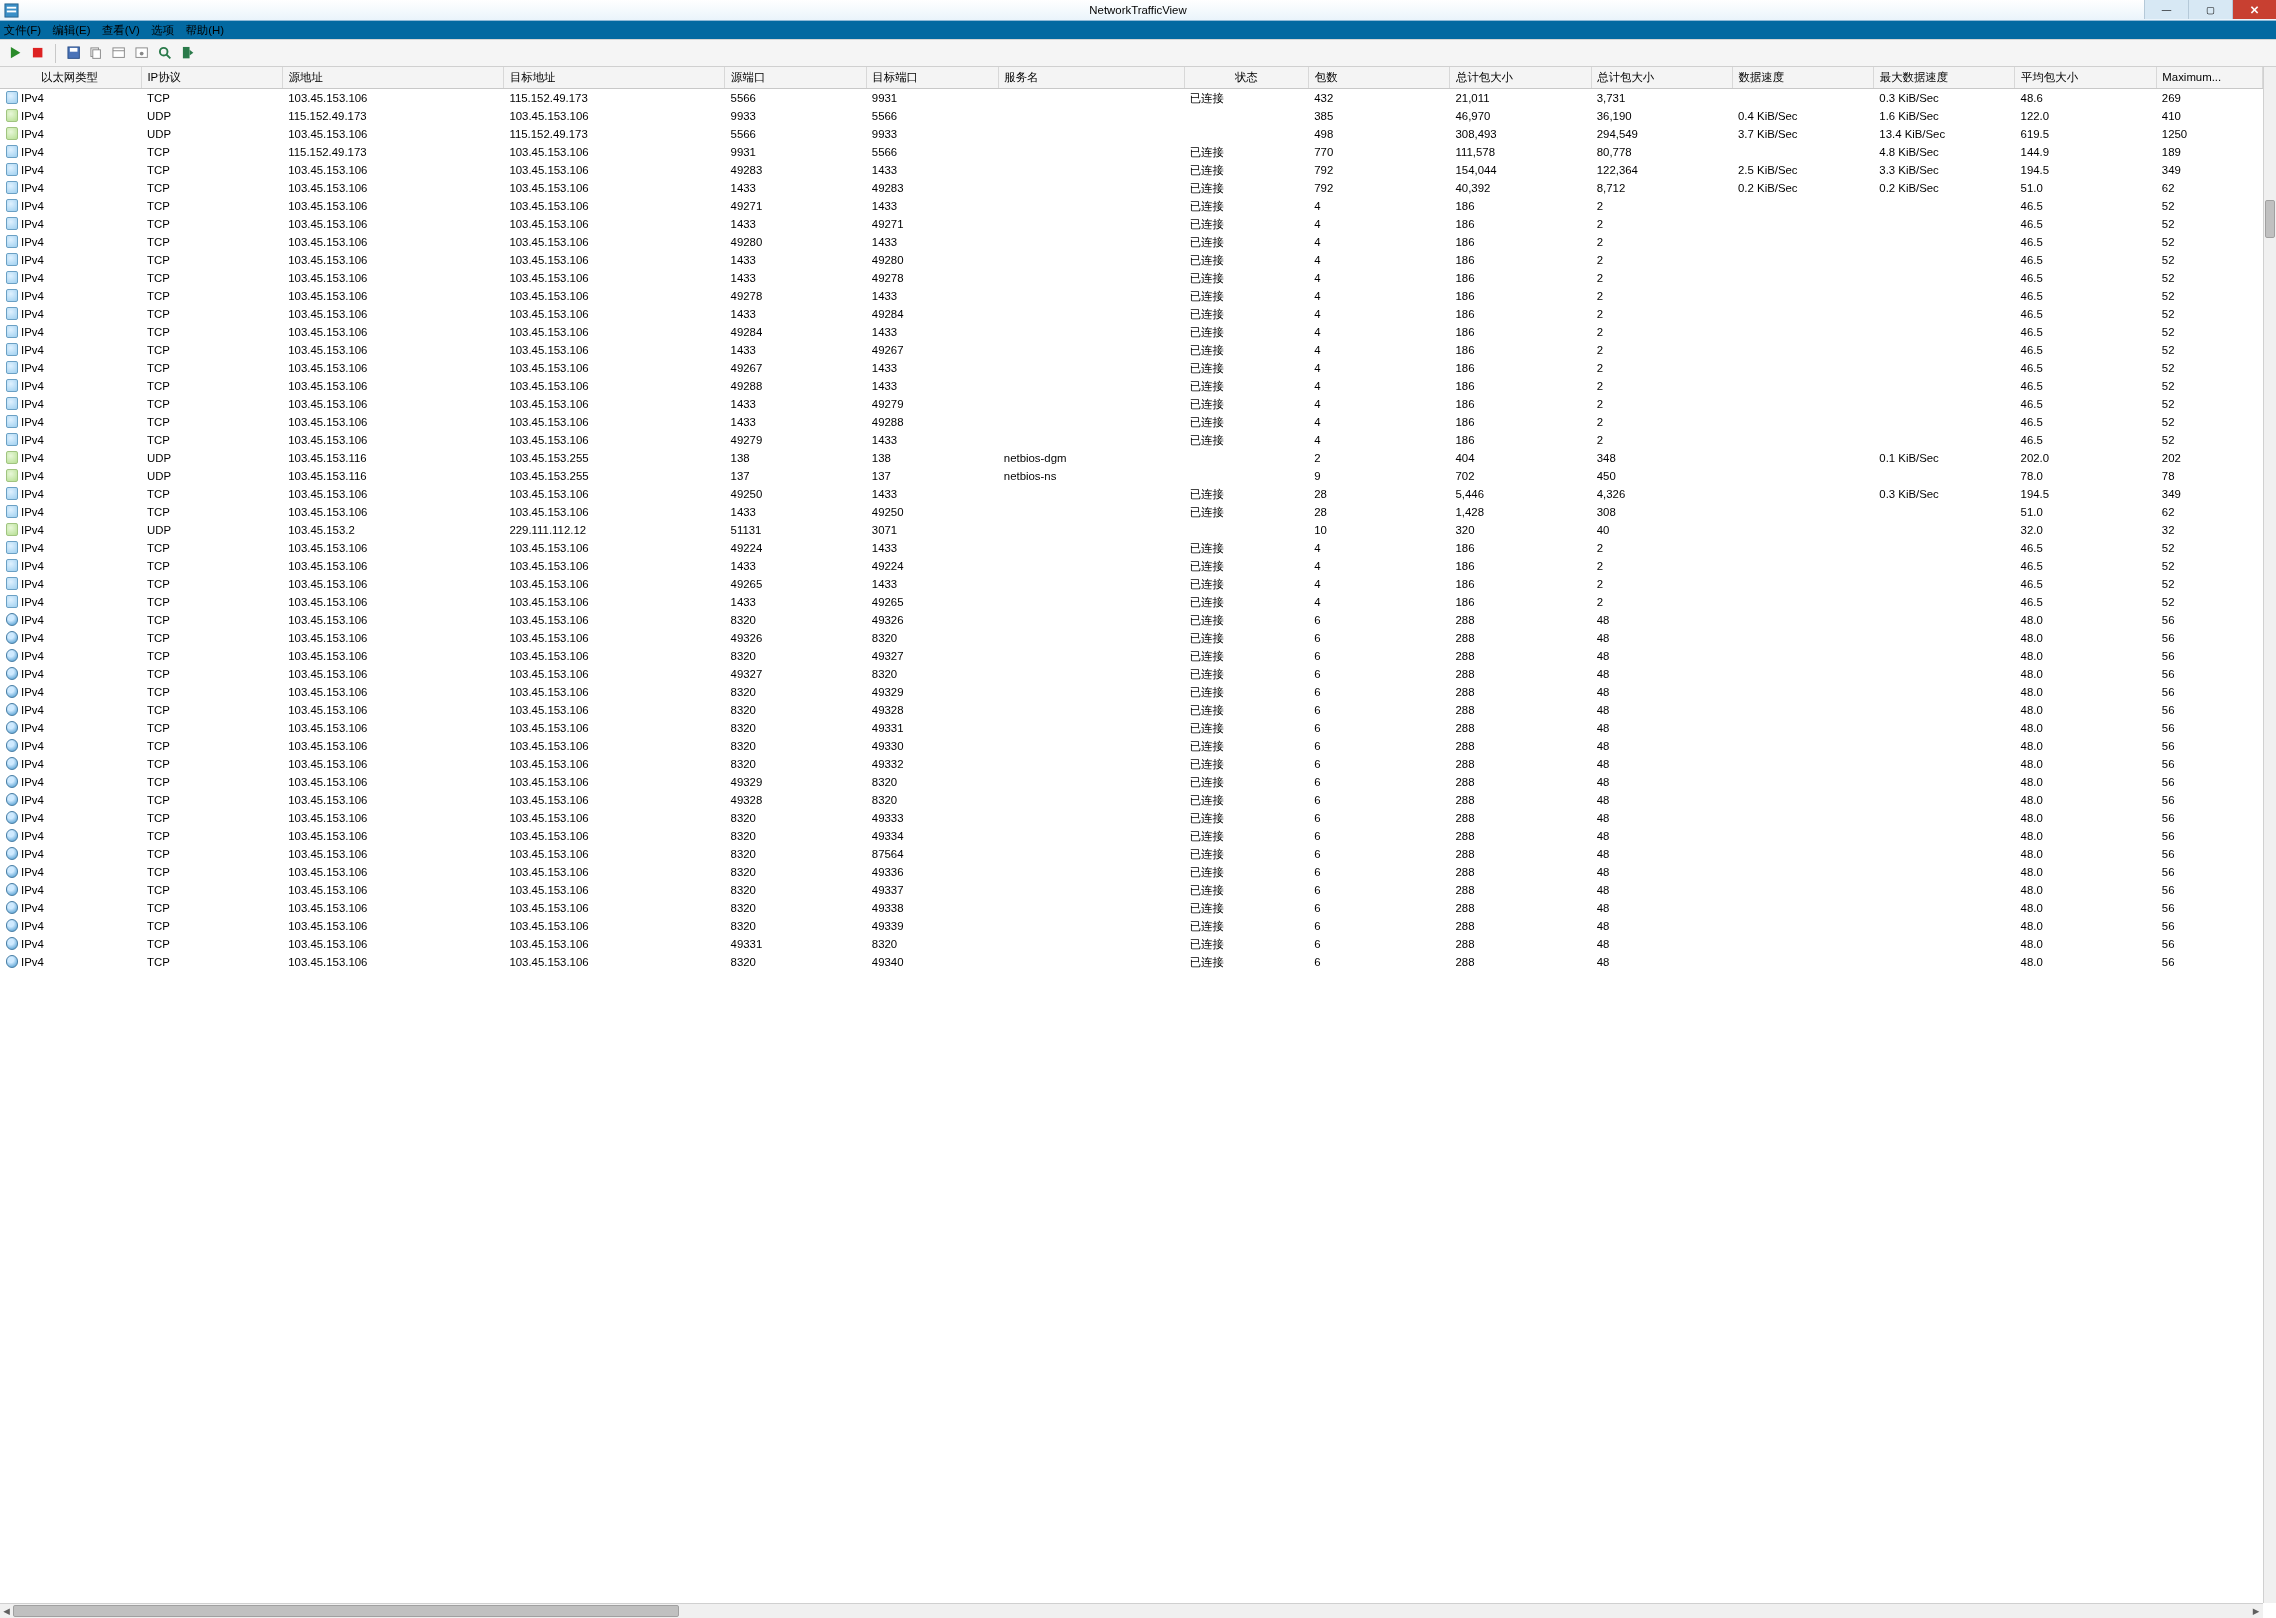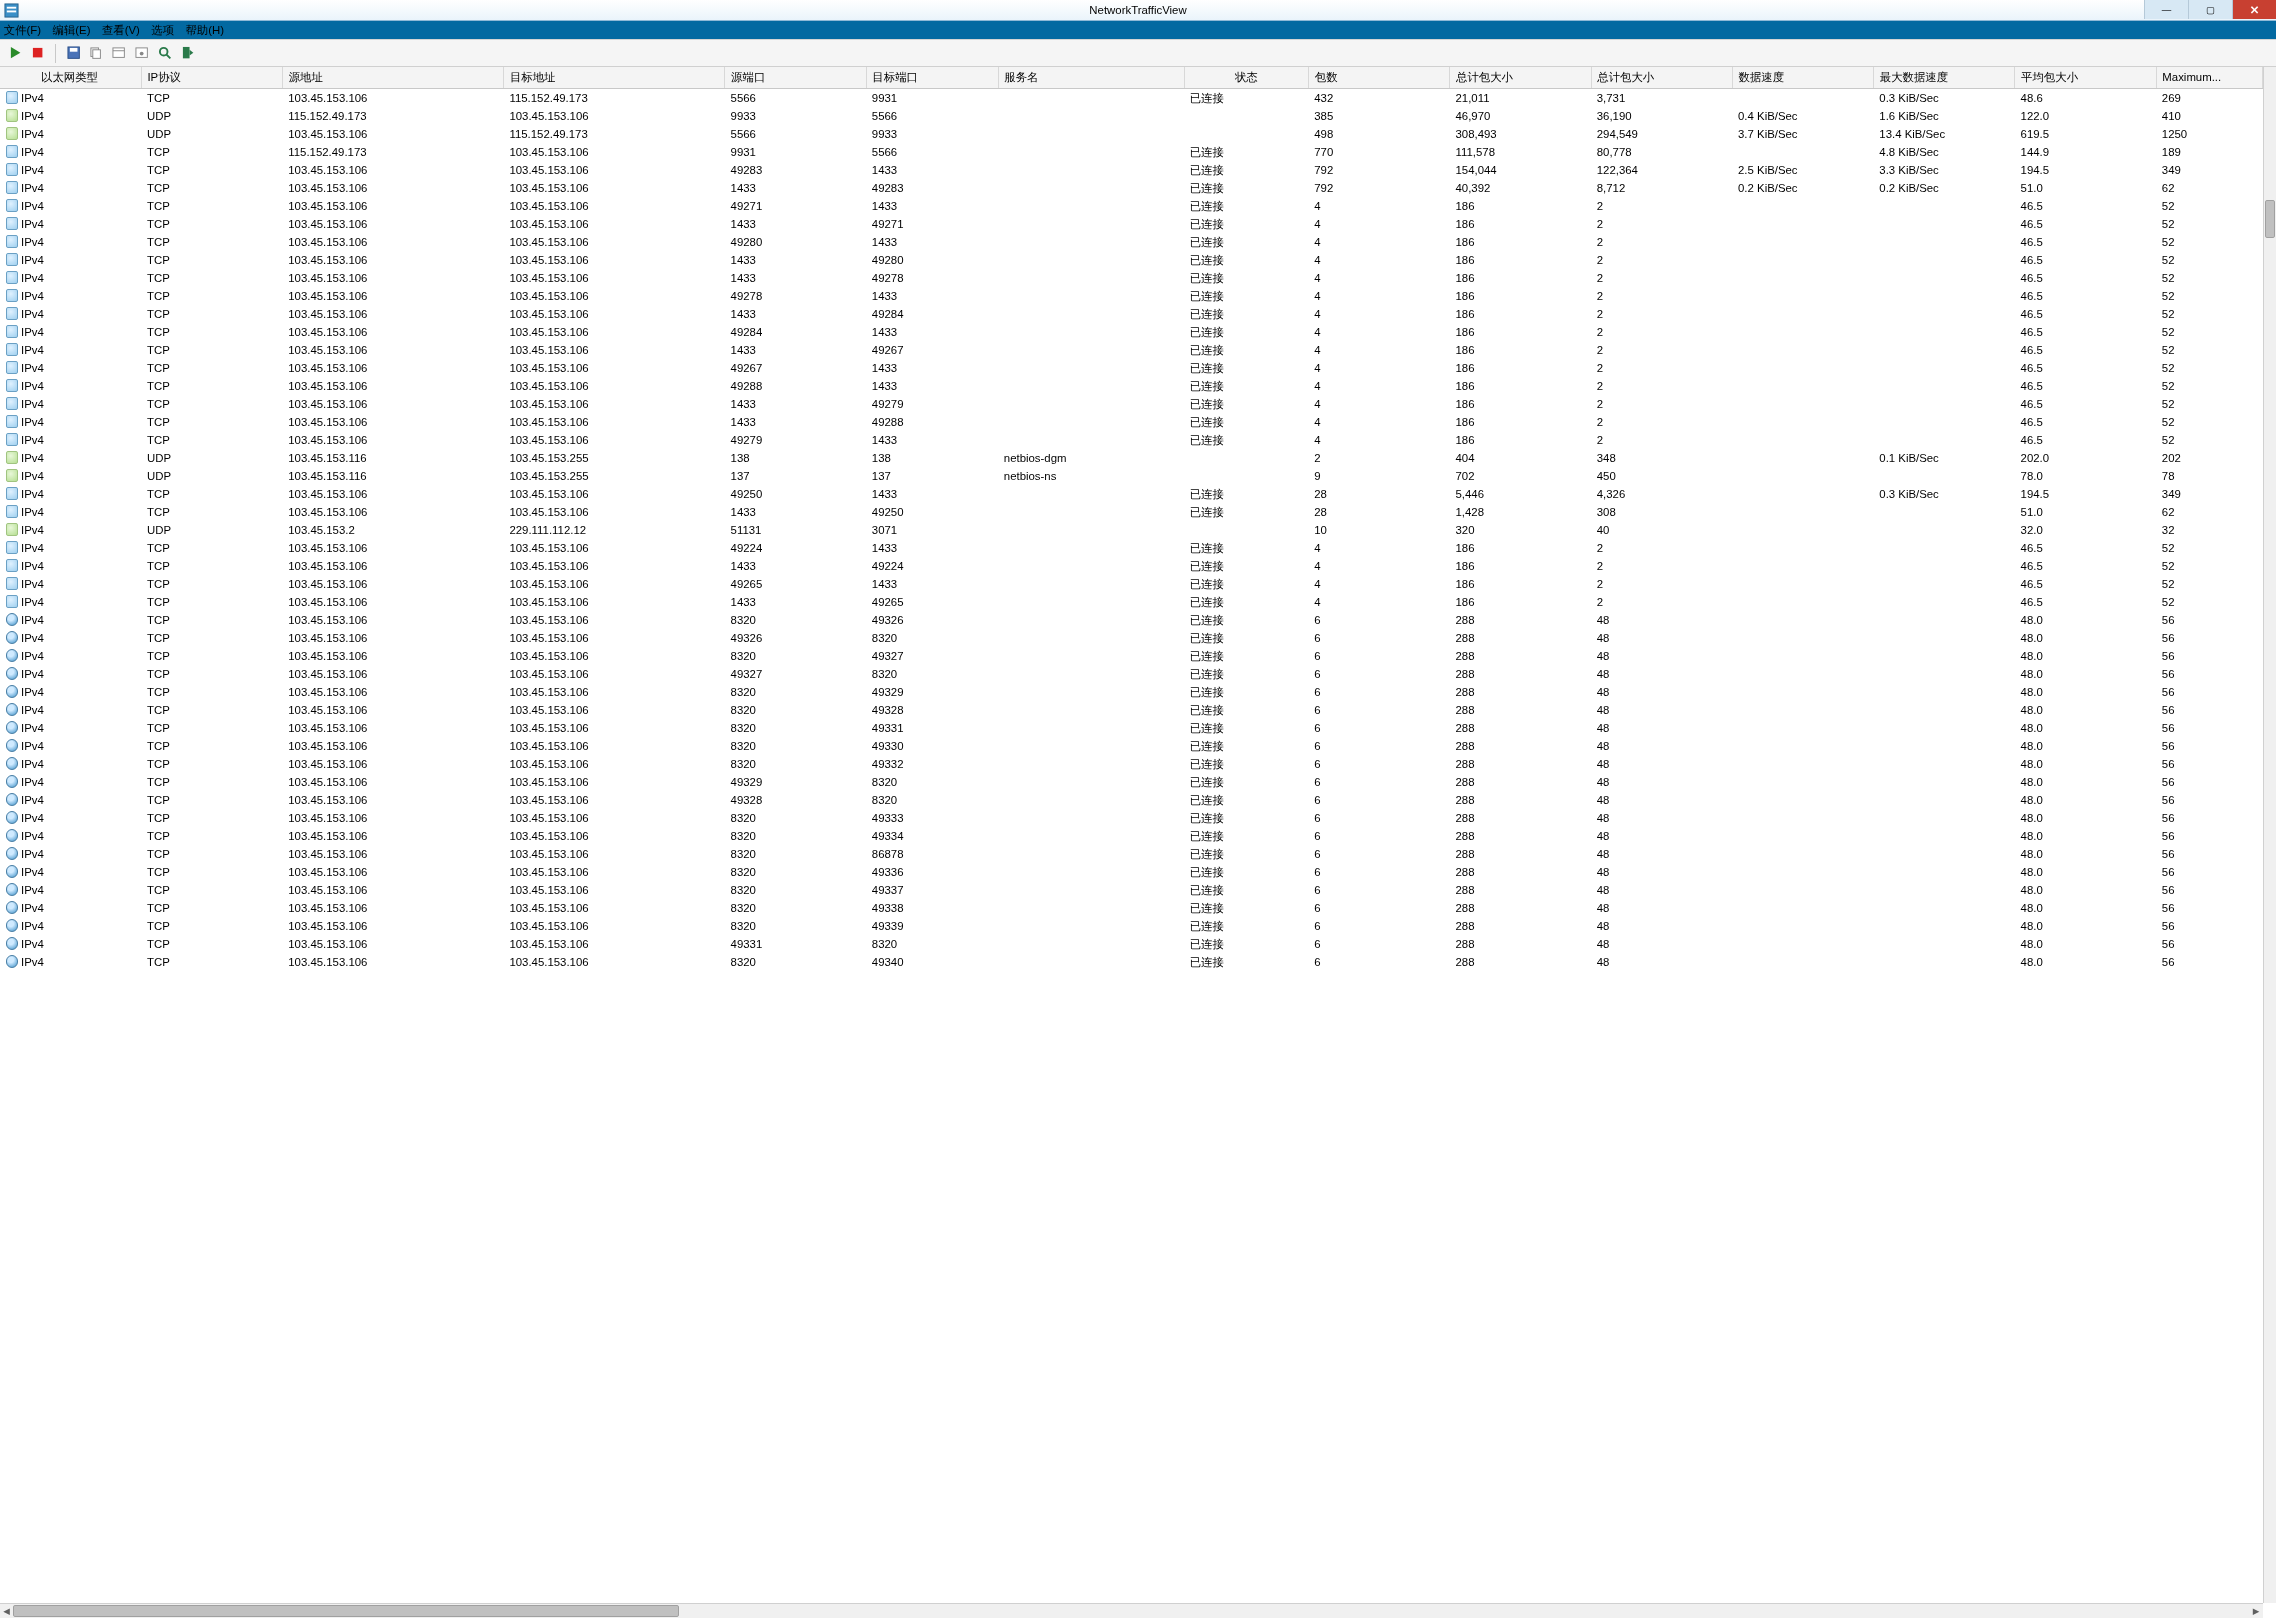--- a/index.html
+++ b/index.html
@@ -851,21 +851,21 @@
           <td></td>
           <td>48.0</td>
           <td>56</td>
         </tr>
         <tr>
           <td><span class="row-ico globe"></span>IPv4</td>
           <td>TCP</td>
           <td>103.45.153.106</td>
           <td>103.45.153.106</td>
           <td>8320</td>
-          <td>86878</td>
+          <td>87564</td>
           <td></td>
           <td>已连接</td>
           <td>6</td>
           <td>288</td>
           <td>48</td>
           <td></td>
           <td></td>
           <td>48.0</td>
           <td>56</td>
         </tr>

